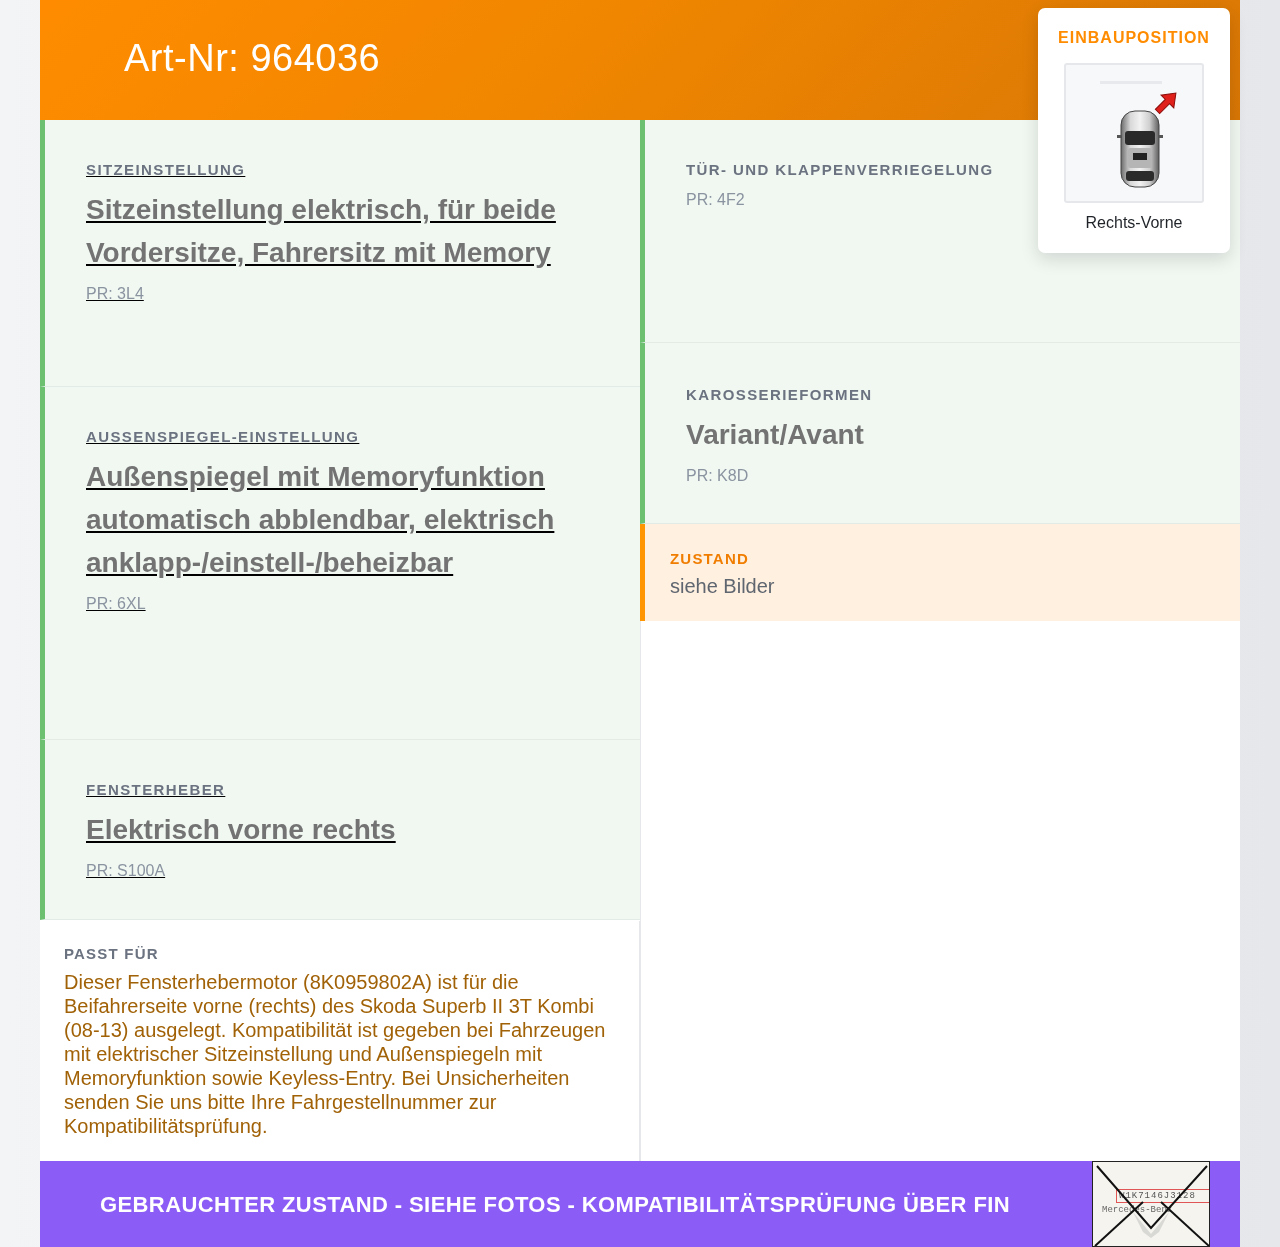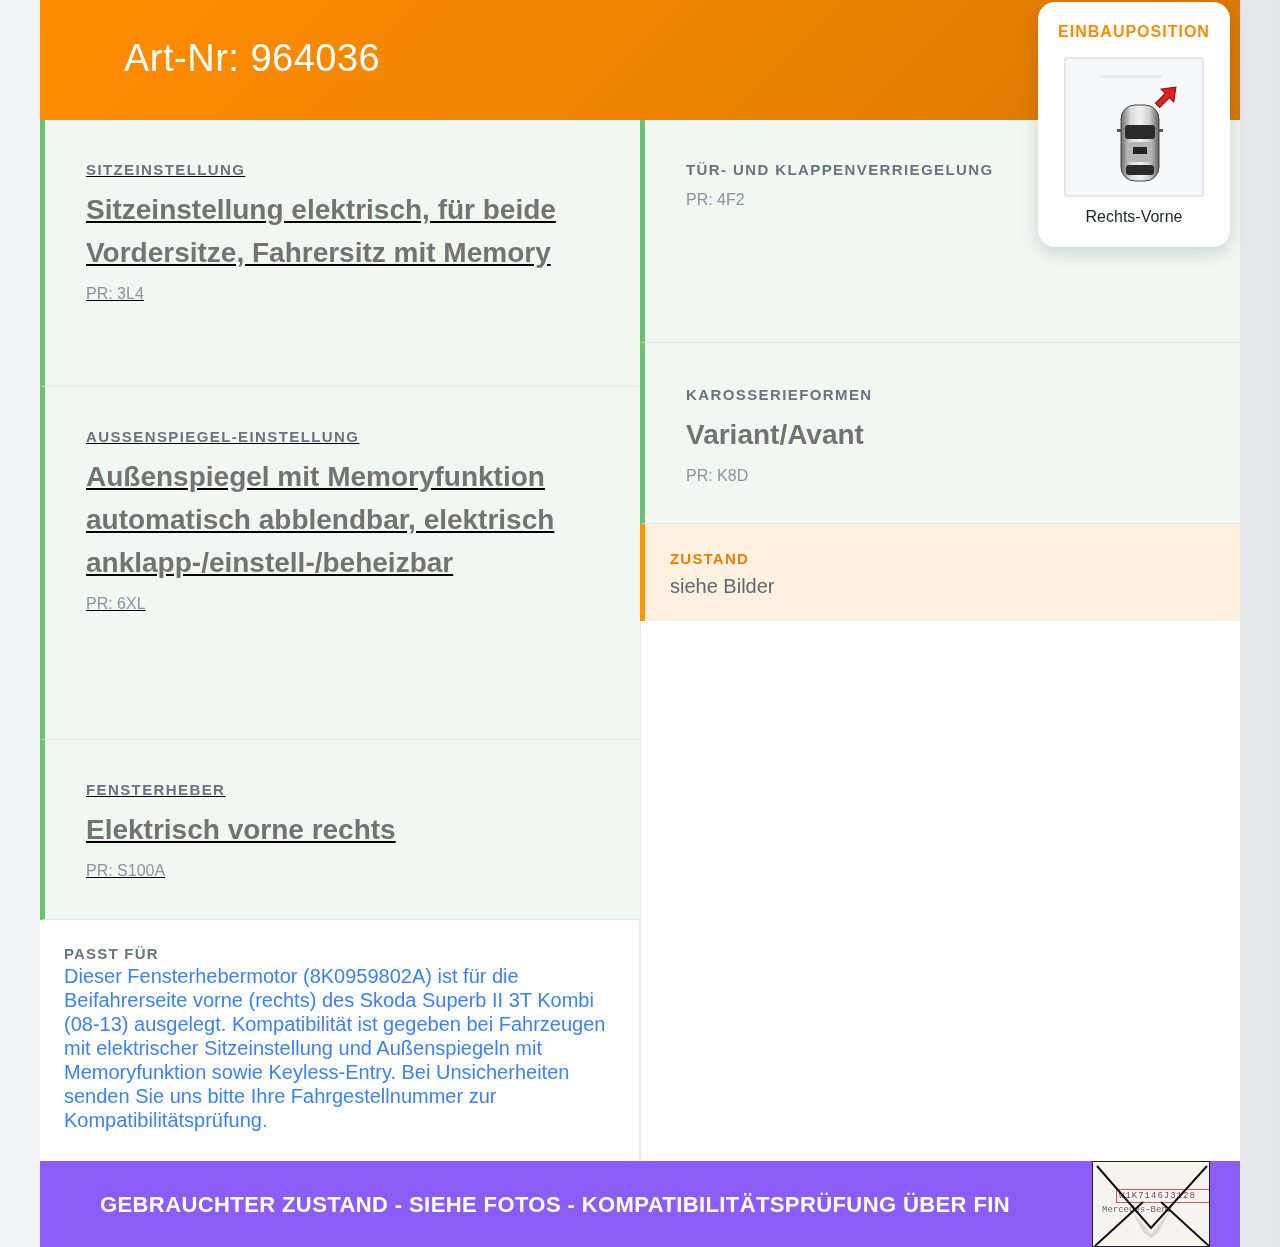--- a/index.html
+++ b/index.html
@@ -123,22 +123,23 @@
     .passt .label {
       font-size: 15px;
       font-weight: 700;
       color: #6b7280;
       letter-spacing: 1.2px;
       line-height: 20px;
     }
     .passt .text {
       font-size: 20px;
       font-weight: 400;
-      color: #3b82f6;
+      color: #a16207;
       line-height: 24px;
+      margin-top: 6px;
       width: 545px;
     }
     .right-empty {
       position: absolute;
       left: 600px;
       top: 621px;
       width: 600px;
       height: 540px;
       background: #ffffff;
       border-left: 1px solid #e5e7eb;
@@ -194,25 +195,25 @@
       top: 43px;
       font-family: "Liberation Mono", monospace;
       font-size: 9px;
       color: #666;
     }
     .fin-thumb svg { position: absolute; left: 0; top: 0; }
 
     .einbau {
       position: absolute;
       left: 998px;
-      top: 2px;
+      top: 8px;
       width: 192px;
       height: 245px;
       background: #ffffff;
-      border-radius: 17px;
+      border-radius: 7px;
       box-shadow: 0 6px 18px rgba(0,0,0,0.14);
       z-index: 10;
     }
     .einbau .label {
       position: absolute;
       left: 0; top: 21px;
       width: 192px;
       text-align: center;
       font-size: 16px;
       font-weight: 700;

